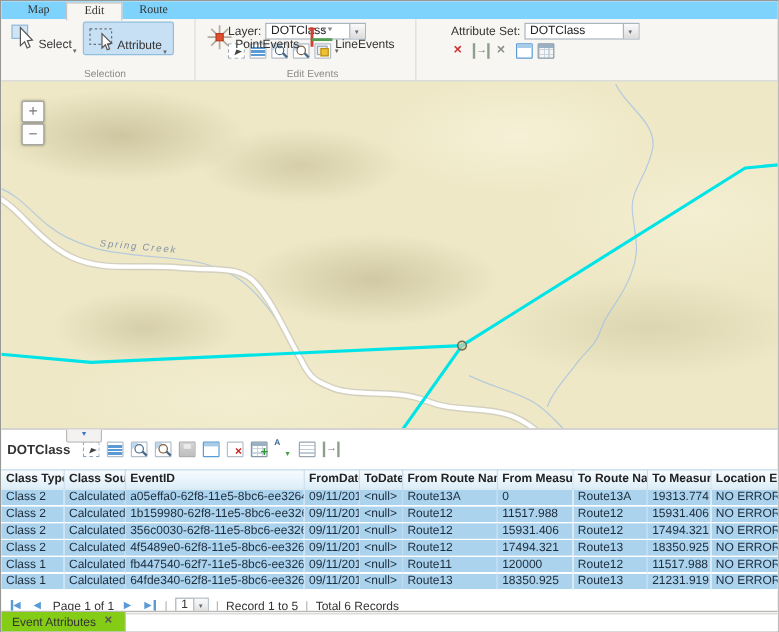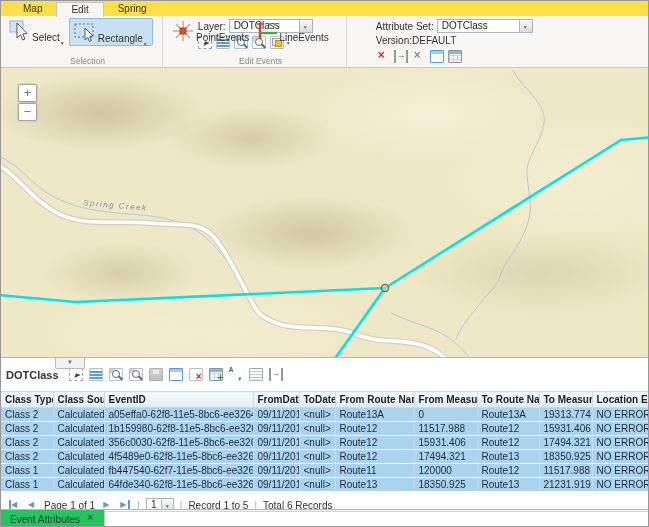--- a/index.html
+++ b/index.html
@@ -1,21 +1,21 @@
 <!DOCTYPE html>
 <html><head>
 <meta charset="utf-8">
 <style>
   * { box-sizing: border-box; margin: 0; padding: 0; }
   html,body { background:#fff; }
   body { font-family:"Liberation Sans", sans-serif; }
   #app { width:649px; height:527px; position:relative; border:1px solid #979795; background:#fff; overflow:hidden; }
 
   
-  .tabstrip { height:15px; background:#fde047; display:flex; align-items:flex-end; padding-left:8px; }
+  .tabstrip { height:15px; background:#7dd3fc; display:flex; align-items:flex-end; padding-left:8px;font-family:Liberation Serif, serif; }
   .tab { font-size:10px; color:#333; padding:1px 14px 2px; cursor:default; }
   .tab.active { background:#f7f6f3; border:1px solid #c6c5c3; border-bottom:none; margin-bottom:-1px; position:relative; z-index:2; }
 
   
   .ribbon { height:52px; background:#f7f6f3; border-bottom:1px solid #c9c8c6; display:flex; }
   .rgroup { position:relative; padding:2px 5px 10px 5px; border-right:1px solid #dddcda; display:flex; align-items:flex-start; }
   .rgroup-label { position:absolute; bottom:1px; left:0; right:0; text-align:center; font-size:8.5px; color:#8a8a88;padding-left:12px; }
   .bigbtn { display:flex; flex-direction:row; align-items:flex-end; padding:1px 2px; font-size:10px; color:#333; line-height:11px; }
   .bigbtn svg { display:block; }
   .bigbtn .caret { margin-top:0px; }
@@ -112,53 +112,53 @@
   .pg-next::before  { content:"▶"; left:2px; }
   .pg-last::before  { content:"▶"; left:1px; }
   .pg-last::after   { content:""; position:absolute; right:1px; top:0px; width:2px; height:9px; background:#5b9bd5; }
   .pg-sep { color:#aaa; }
   .pageselect { display:inline-flex; border:1px solid #a9b4bf; height:14px; background:#fff; }
   .pageselect .val { width:14px; text-align:center; font-size:10px; line-height:12px; }
   .pageselect .ddbtn { width:12px; border-left:1px solid #a9b4bf; background:linear-gradient(#fafafa,#dcdcdc); position:relative; }
   .pageselect .ddbtn::before { content:"▼"; font-size:5px; color:#667; position:absolute; left:3px; top:4px; }
 
   .footerbar { position:absolute; bottom:0; left:0; width:649px; height:19px; background:#f4f3f1; border-top:1px solid #b9b8b6; display:flex; }
-  .foot-tab { display:flex; align-items:center; gap:7px; padding:0 9px; font-size:10px; color:#333; background:#22c55e; border-right:1px solid #c6c5c3; }
+  .foot-tab { display:flex; align-items:center; gap:7px; padding:0 9px; font-size:10px; color:#333; background:#84cc16; border-right:1px solid #c6c5c3; }
   .close-x { position:relative; width:8px; height:10px; }
   .close-x::before { content:"×"; position:absolute; left:0; top:-3px; font-size:11px; font-weight:bold; color:#555; }
   .foot-rest { flex:1; background:#fff; border-top:1px solid #d5d4d2; margin-top:1px; }
 </style>
 </head>
 <body>
 
 <div id="app">
 
   <div class="tabstrip">
     <div class="tab">Map</div>
     <div class="tab active">Edit</div>
-    <div class="tab">Spring</div>
+    <div class="tab">Route</div>
   </div>
 
   <div class="ribbon">
 
     <div class="rgroup" style="width:162px;">
       <div class="bigbtn">
         <svg width="24" height="24" viewBox="0 0 24 24">
           <rect x="2" y="2" width="13" height="11" fill="#cfe4f5" stroke="#8fb8d8" stroke-width="1"></rect>
           <path d="M9,4 L9,19 L12.5,15.8 L14.6,21 L17,20 L14.8,15 L19,14.4 Z" fill="#fff" stroke="#555" stroke-width="1"></path>
         </svg>
         <span>Select</span>
         <span class="caret"></span>
       </div>
       <div class="bigbtn activeTool">
         <svg width="26" height="24" viewBox="0 0 26 24">
           <rect x="3" y="4" width="18" height="13" fill="none" stroke="#66707a" stroke-width="1" stroke-dasharray="2,2"></rect>
           <path d="M13,8 L13,20 L15.8,17.4 L17.4,21.5 L19.3,20.7 L17.6,16.7 L21,16.2 Z" fill="#fff" stroke="#555" stroke-width="1"></path>
         </svg>
-        <span>Rectangle</span>
+        <span>Attribute</span>
         <span class="caret"></span>
       </div>
       <div class="ctrlcol">
         <div class="ctlrow">
           <span class="lab">Layer:</span>
           <span class="dd" style="width:84px;">
             <span class="val">DOTClass</span>
             <span class="ddbtn"></span>
           </span>
         </div>
@@ -201,23 +201,20 @@
         <span>Line</span>
         <span>Events</span>
       </div>
       <div class="ctrlcol">
         <div class="ctlrow">
           <span class="lab">Attribute Set:</span>
           <span class="dd" style="width:96px;">
             <span class="val">DOTClass</span>
             <span class="ddbtn"></span>
           </span>
-        </div>
-        <div class="ctlrow">
-          <span>Version:DEFAULT</span>
         </div>
         <div class="ctlrow" style="margin-top:2px;">
           <span class="iconstrip">
               <span class="ticon icn-split-event"></span>
               <span class="ticon icn-measure-event"></span>
               <span class="ticon icn-merge-event"></span>
               <span class="ticon icn-event-window"></span>
               <span class="ticon icn-event-table"></span>
             </span>
         </div>

